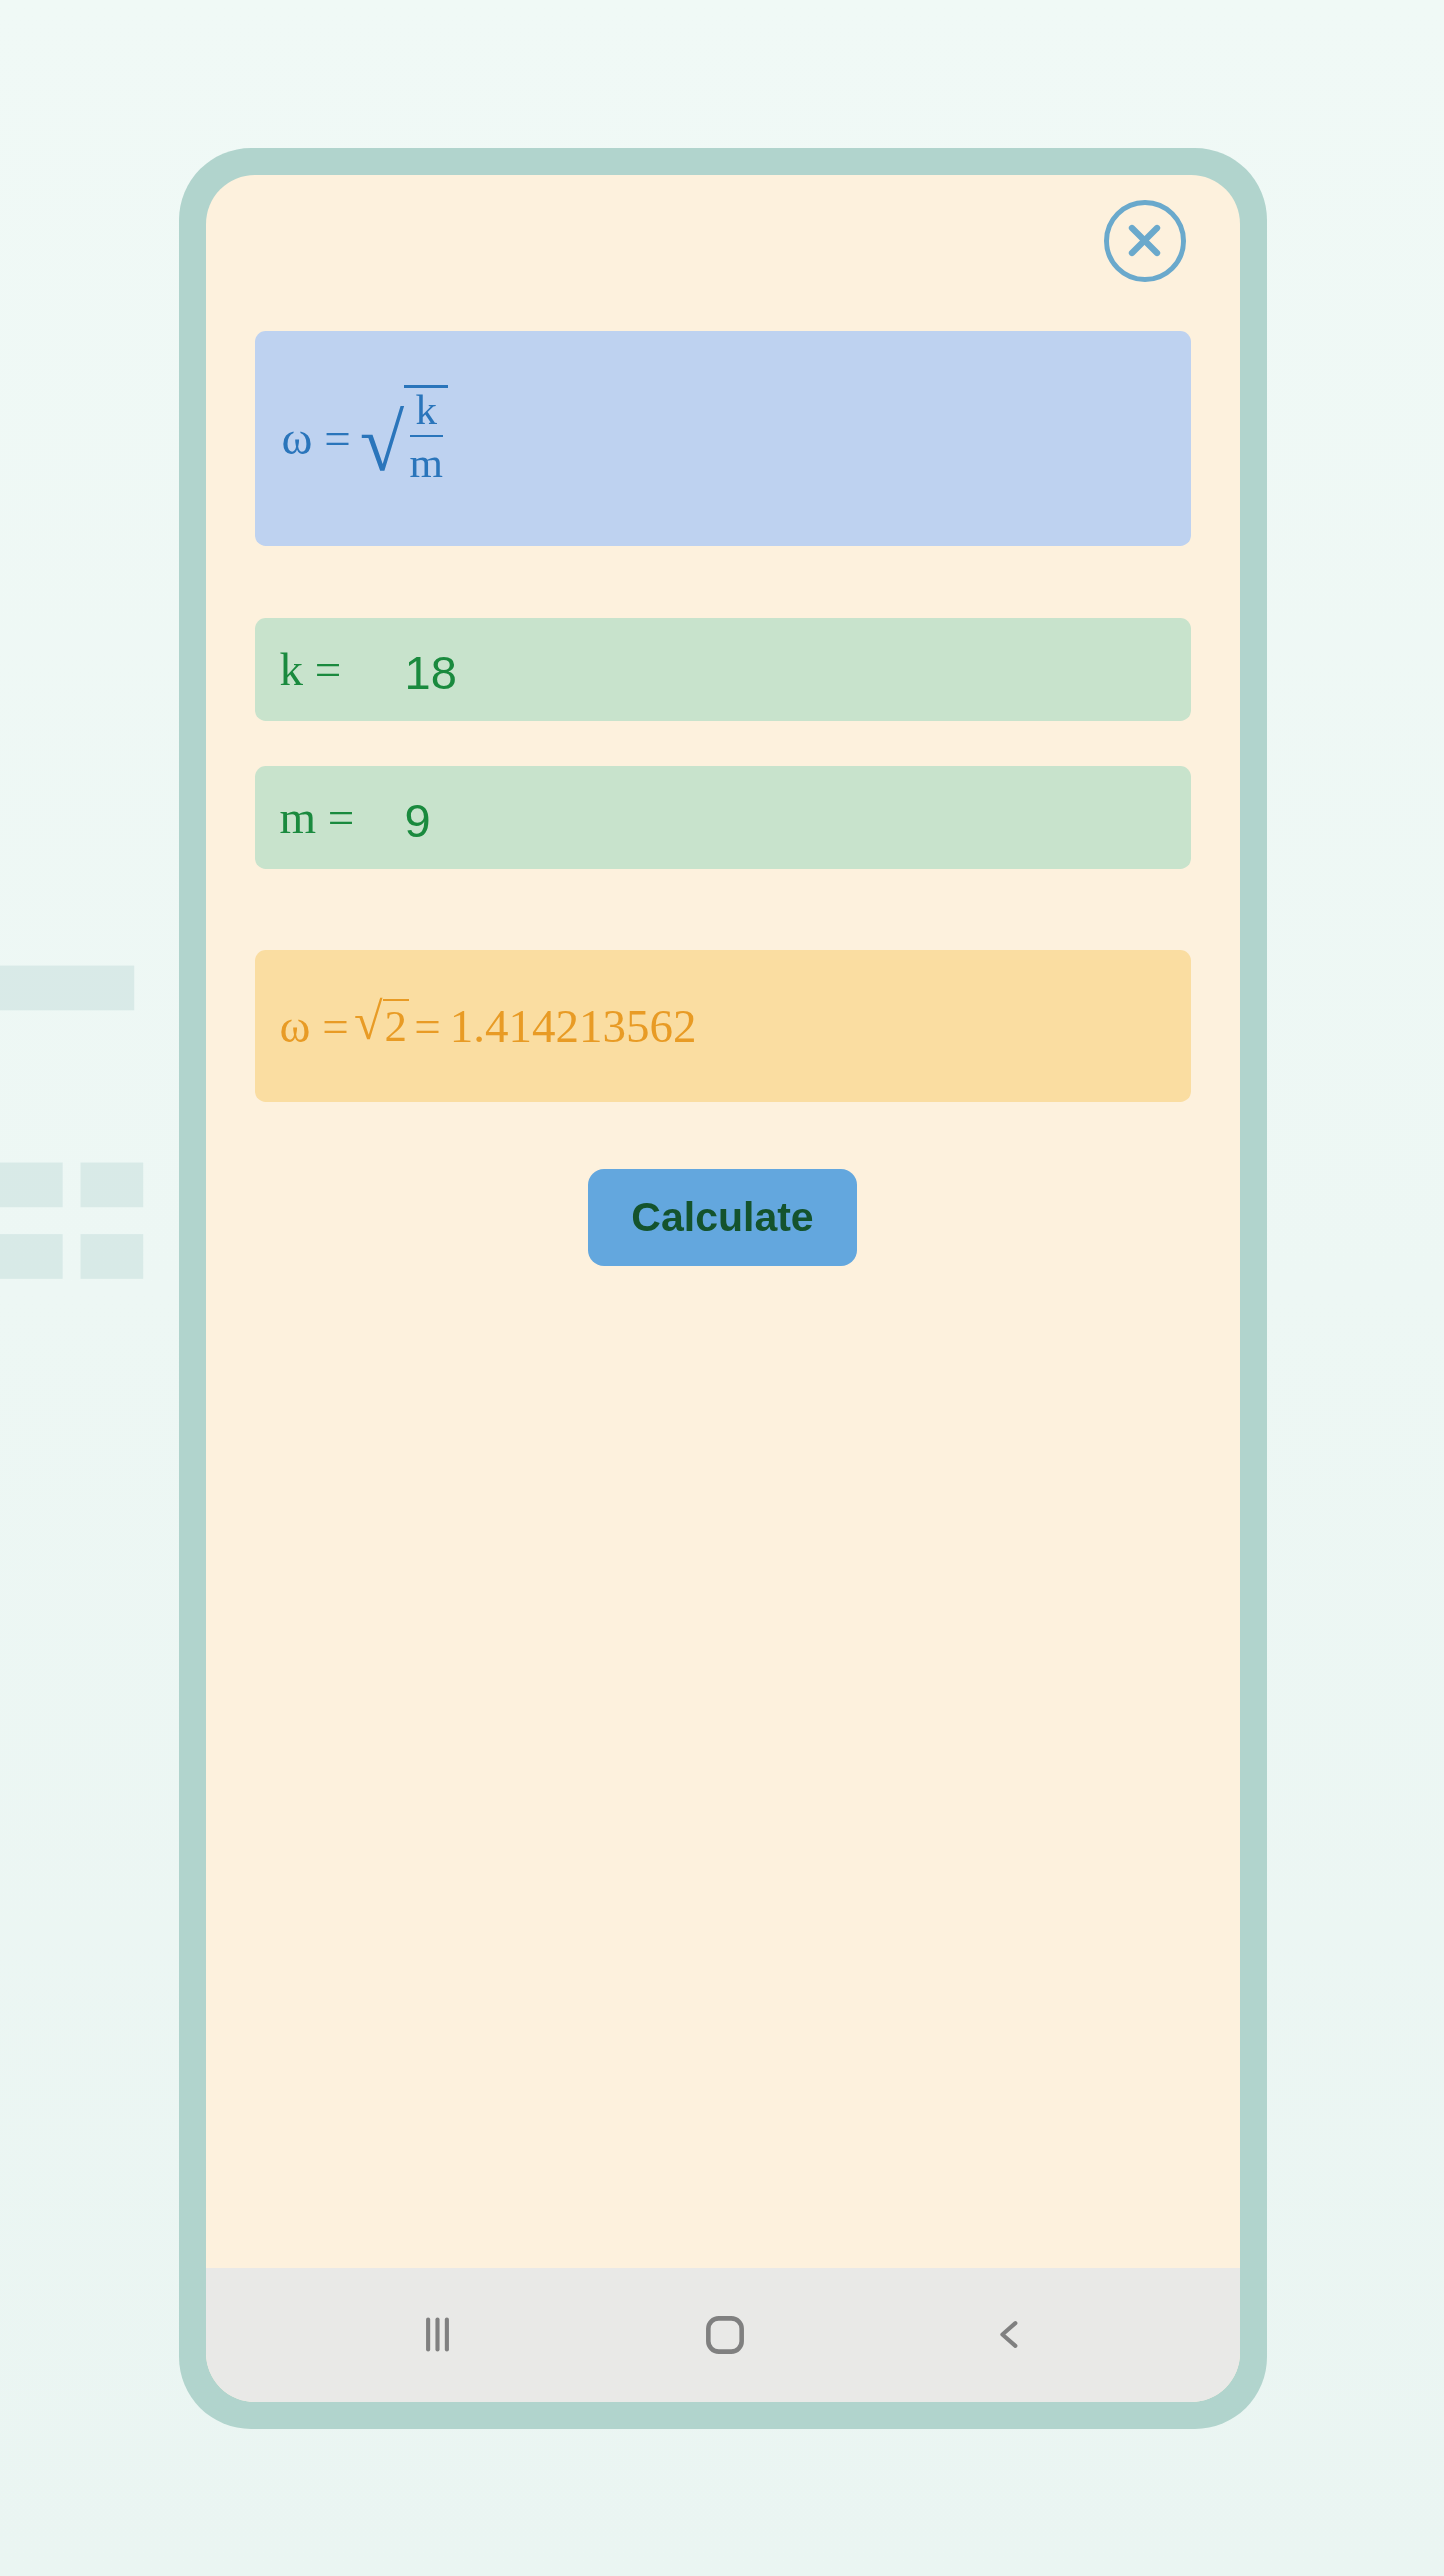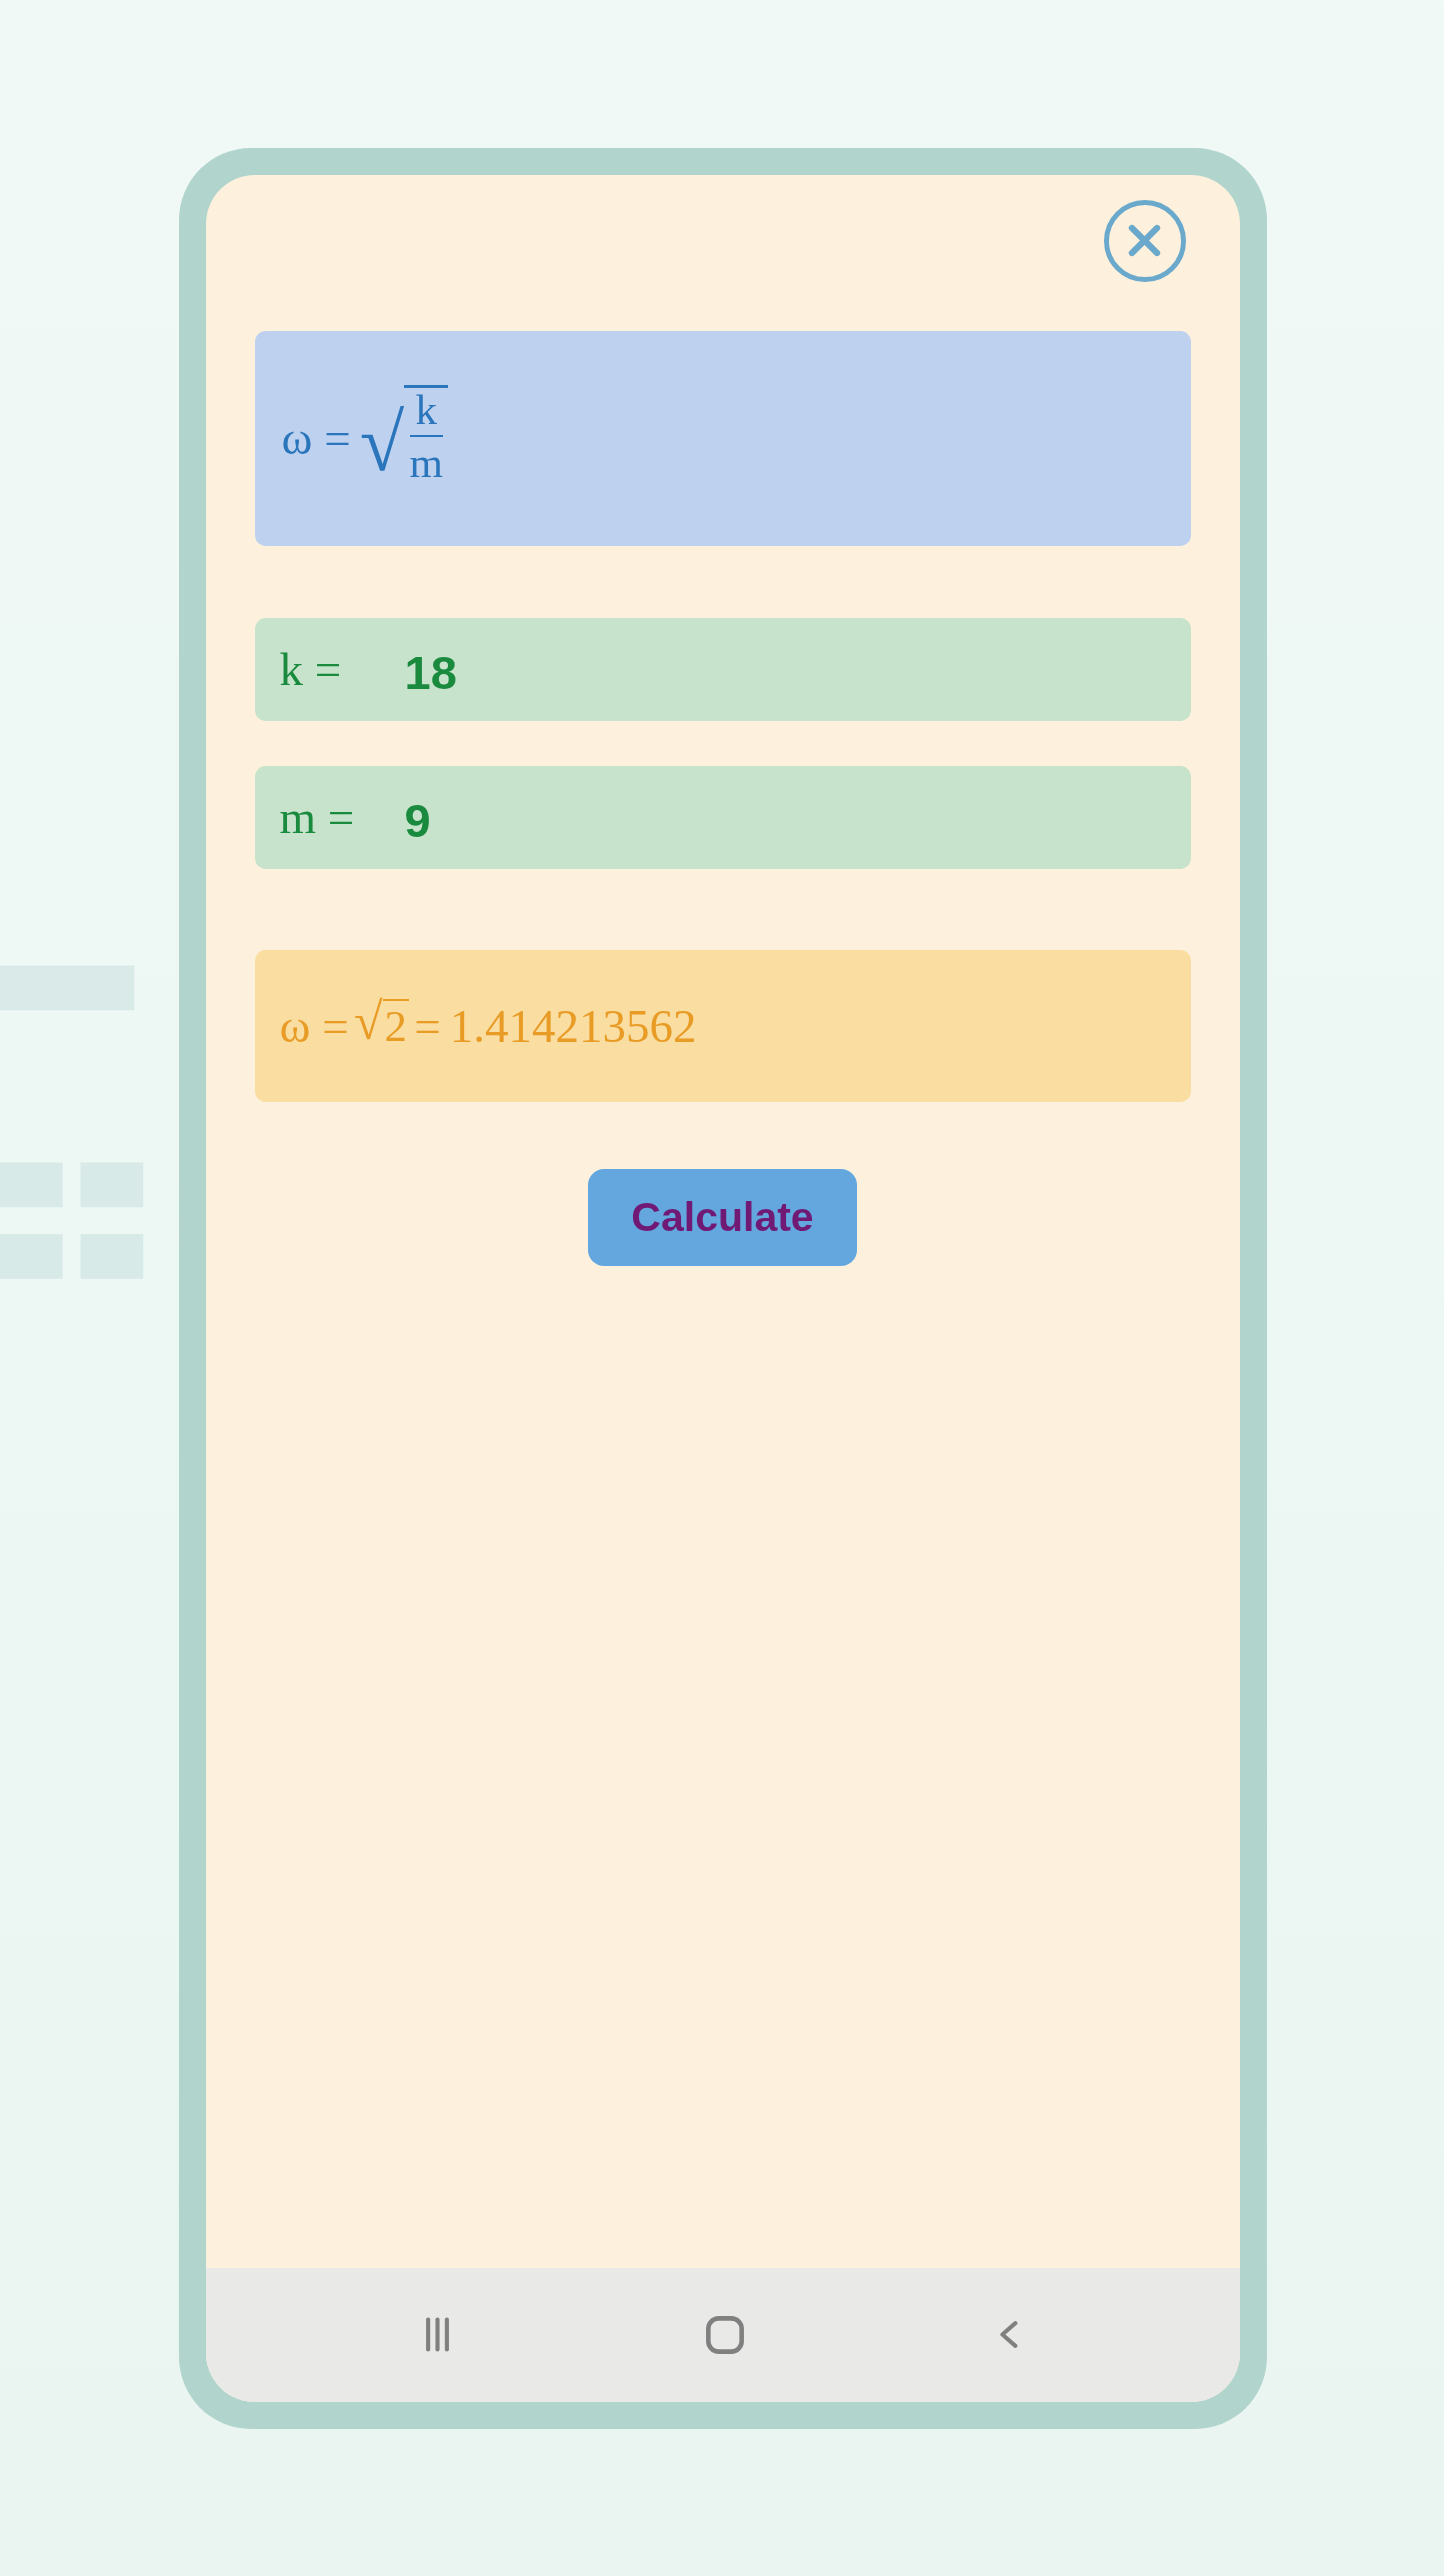--- a/index.html
+++ b/index.html
@@ -127,21 +127,21 @@
       display: flex;
       align-items: center;
       padding: 0 25px;
       margin-top: 0;
       font-size: 47px;
       color: #1a8a3e;
     }
     .input-row.first { margin-top: 72px; }
     .input-row.second { margin-top: 45px; }
     .var-label { width: 107px; font-family: 'Times New Roman', serif;}
-    .var-value { font-weight: 700; margin-left: 18px; position: relative; top: -10.7px; margin-top: 28px;}
+    .var-value { font-weight: 400; margin-left: 18px; position: relative; top: -10.7px; margin-top: 28px;}
     
     .result-row {
       background: #fadda1;
       border-radius: 10.7px;
       height: 152px;
       display: flex;
       align-items: center;
       padding: 0 25px;
       margin-top: 81px;
       font-size: 47px;
@@ -162,21 +162,21 @@
       border-top: 2.7px solid #e89b25;
       padding: 0 1.8px;
       font-size: 45px;
       line-height: 1.15;
     }
     
     .calc-btn {
       display: block;
       margin: 67px auto 0 auto;
       background: #63a7de;
-      color: #701a75;
+      color: #14532d;
       border: none;
       border-radius: 16px;
       font-size: 41px;
       font-weight: 700;
       padding: 25px 43px;
       cursor: pointer;
     }
     
     .nav-bar {
       height: 134px;

